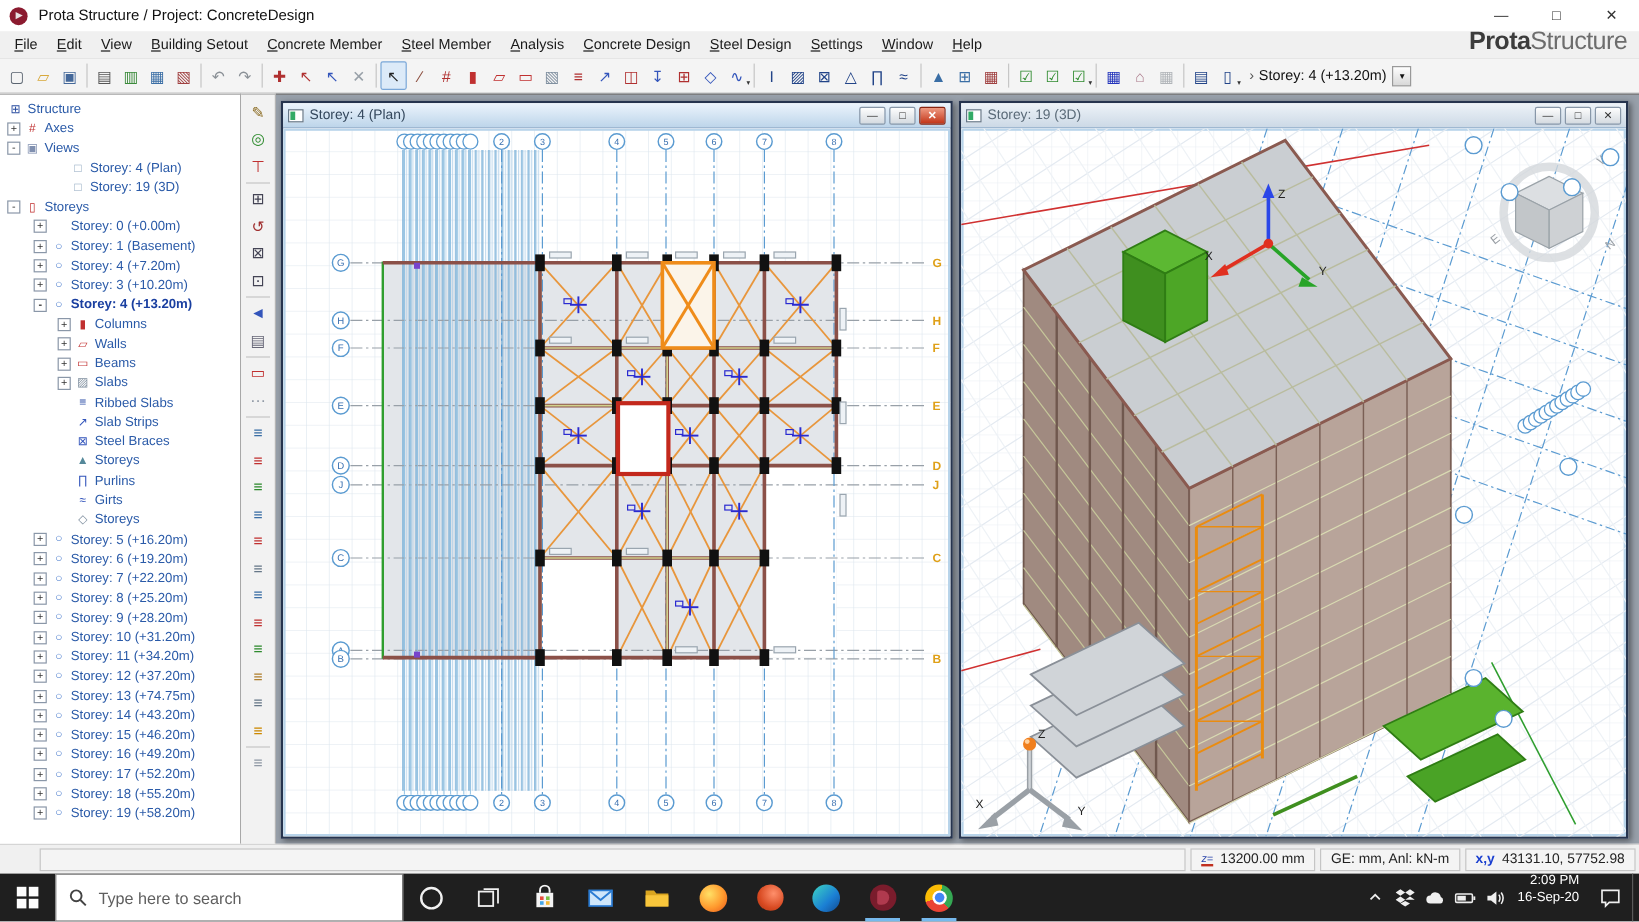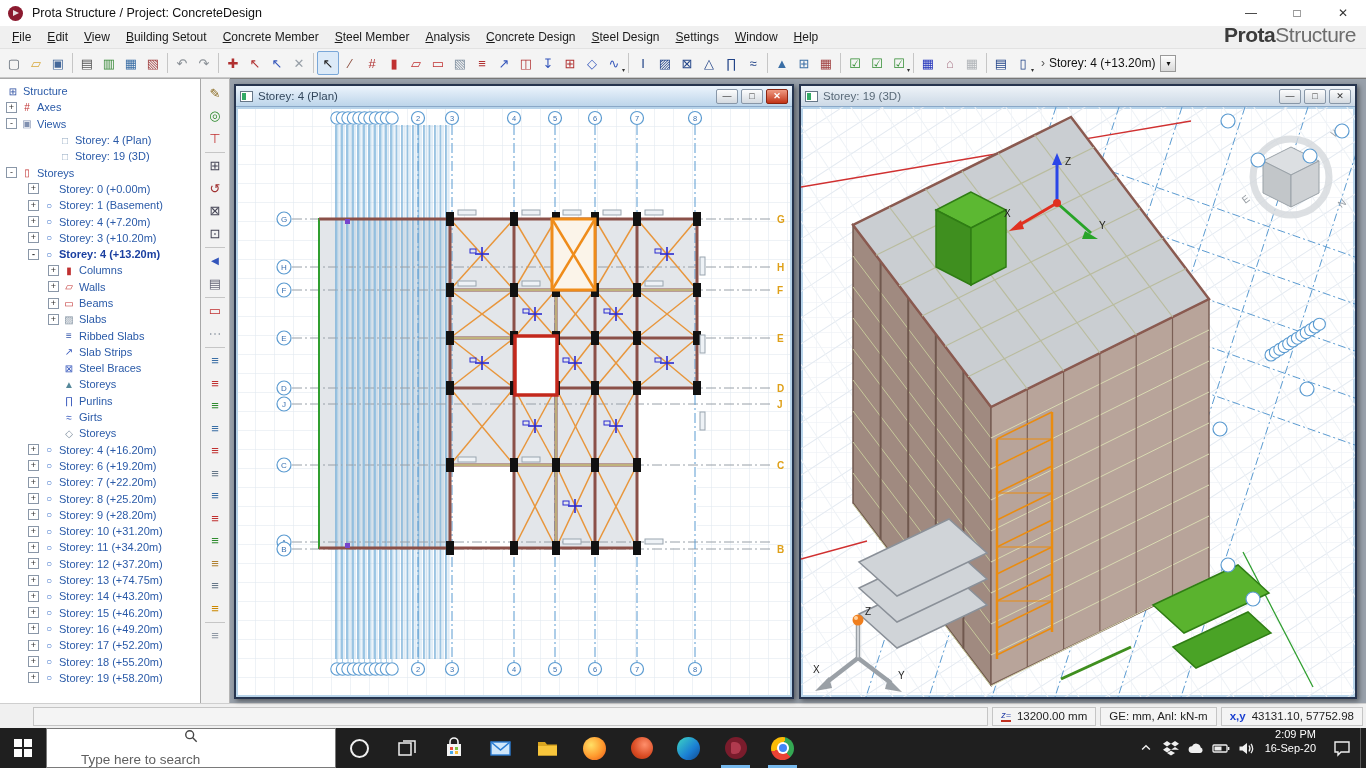--- a/index.html
+++ b/index.html
@@ -61,21 +61,21 @@
   .sb-main { flex:1; height:19px; border:1px solid #c5c5c5; background:#f4f4f4; margin-left:30px; }
   .sb-panel { height:19px; border:1px solid #c5c5c5; background:#f4f4f4; display:flex; align-items:center; padding:0 8px; gap:6px; }
   .z-ico { font-size:9px; color:#2a44aa; border-bottom:2px solid #c03020; line-height:10px; font-style:italic; }
   .xy-lab { color:#1a3fd0; font-weight:bold; }
 
   
   .taskbar { height:40px; background:#1f1f1f; display:flex; align-items:stretch; color:#eee; }
   .tk-start { width:46px; display:flex; align-items:center; justify-content:center; }
   .winlogo { display:grid; grid-template-columns:8px 8px; grid-template-rows:8px 8px; gap:1.5px; }
   .winlogo span { background:#fdfdfd; }
-  .tk-search { width:290px; background:#fff; border:1px solid #7a7a7a; display:flex; align-items:center; padding:0 10px; gap:9px;flex-direction:column; }
+  .tk-search { width:290px; background:#fff; border:1px solid #7a7a7a; display:flex; align-items:center; padding:0 10px; gap:9px; }
   .tk-search input { border:none; outline:none; font-size:13.5px; color:#333; width:220px; font-family:"Liberation Sans",sans-serif; background:transparent; }
   .tk-search input::placeholder { color:#5f5f5f; }
   .tk-apps { display:flex; }
   .tk-app { width:47px; display:flex; align-items:center; justify-content:center; position:relative; }
   .tk-app.active::after { content:""; position:absolute; bottom:0; left:9px; right:9px; height:3px; background:#76b9ed; }
   .ic-cortana { width:19px; height:19px; border:2px solid #f0f0f0; border-radius:50%; }
   .ic-firefox { width:23px; height:23px; border-radius:50%; background:radial-gradient(circle at 35% 35%, #ffe066, #ff9a2e 55%, #e8551a); }
   .ic-office { width:22px; height:22px; border-radius:50%; background:radial-gradient(circle at 62% 35%, #ff8f6b, #d84a22 60%, #a93412); }
   .ic-edge { width:23px; height:23px; border-radius:50%; background:linear-gradient(135deg,#3dd6c3,#1b7fd4 60%,#124a8f); }
   .ic-prota { width:22px; height:22px; border-radius:50%; background:#7a1c2c; position:relative; }
@@ -368,21 +368,21 @@
         <span>Girts</span>
       </div>
       <div class="tree-row" style="padding-left: 48px;">
         <span class="exp-sp"></span>
         <span class="ticon" style="color: rgb(128, 144, 160);">◇</span>
         <span>Storeys</span>
       </div>
       <div class="tree-row" style="padding-left: 28px;">
         <span class="expander">+</span>
         <span class="ticon" style="color: rgb(68, 119, 204);">○</span>
-        <span>Storey: 4 (+16.20m)</span>
+        <span>Storey: 5 (+16.20m)</span>
       </div>
       <div class="tree-row" style="padding-left: 28px;">
         <span class="expander">+</span>
         <span class="ticon" style="color: rgb(68, 119, 204);">○</span>
         <span>Storey: 6 (+19.20m)</span>
       </div>
       <div class="tree-row" style="padding-left: 28px;">
         <span class="expander">+</span>
         <span class="ticon" style="color: rgb(68, 119, 204);">○</span>
         <span>Storey: 7 (+22.20m)</span>

